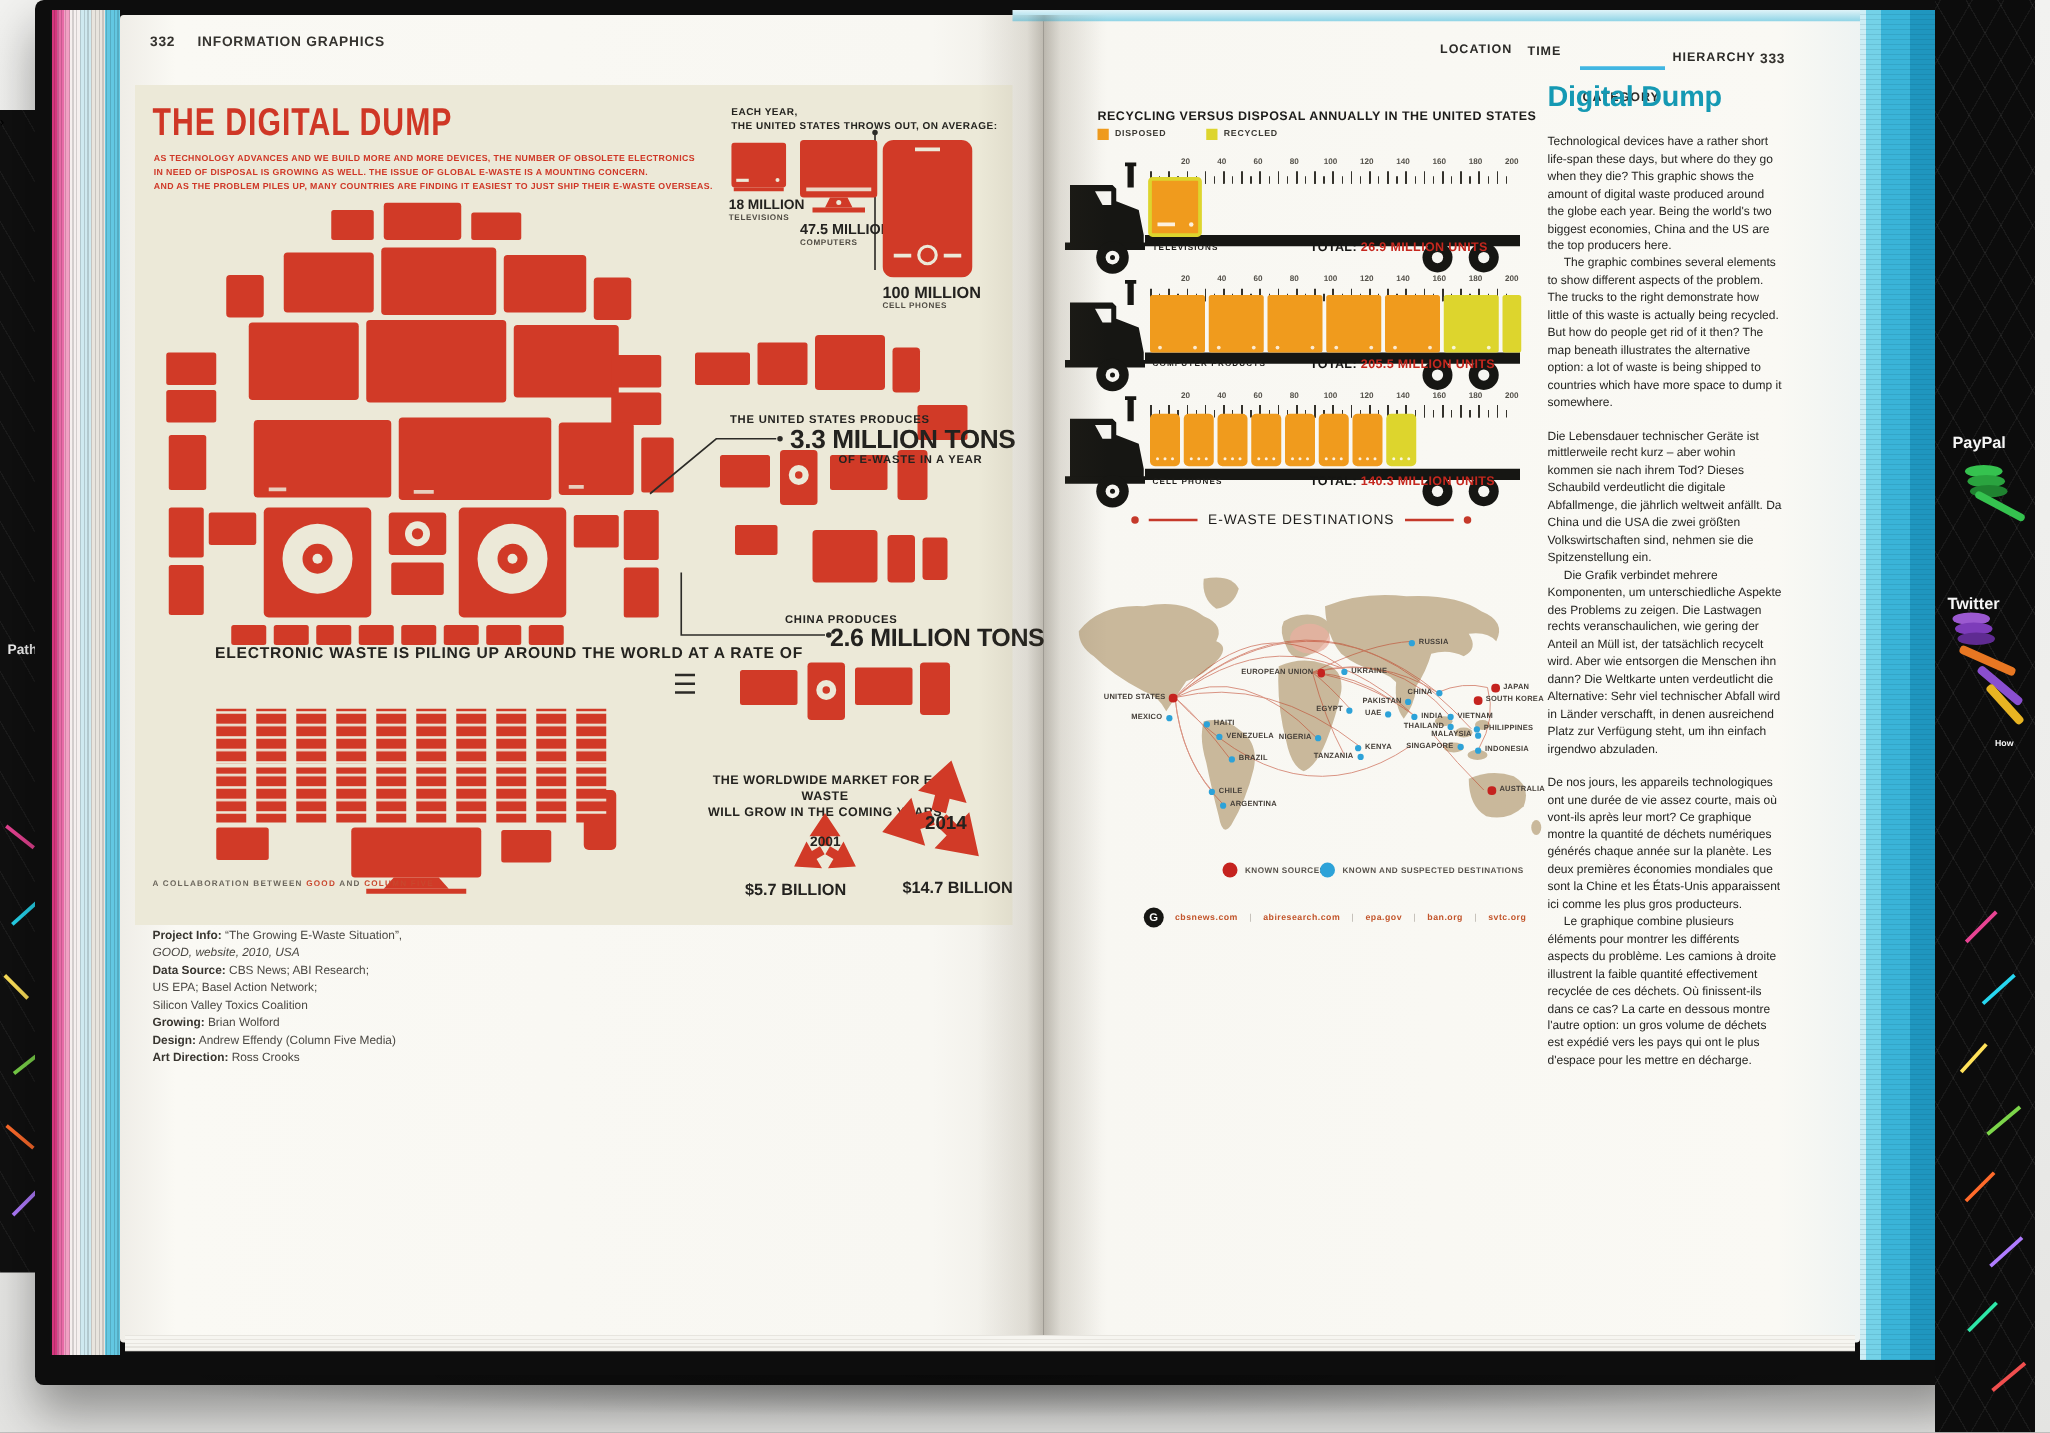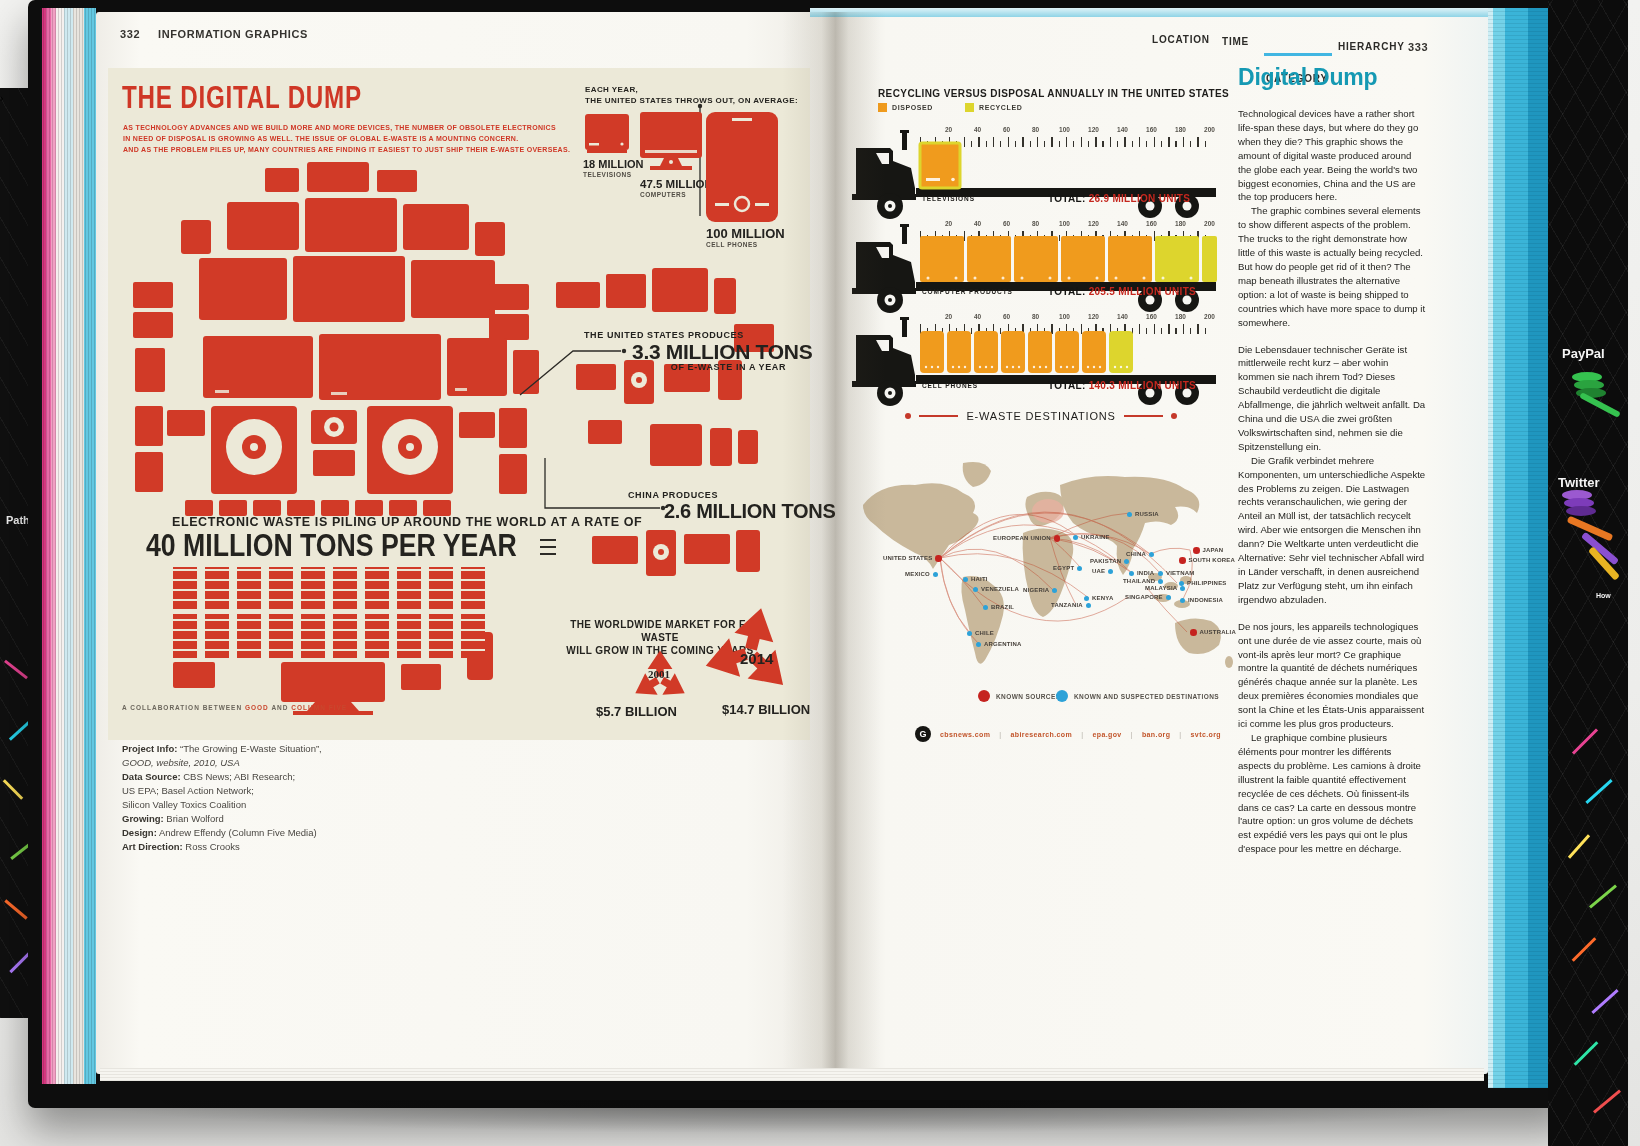--- a/index.html
+++ b/index.html
@@ -199,23 +199,20 @@
         <circle cx="295" cy="285" r="12"></circle>
         <circle cx="219" cy="265" r="4.5"></circle>
       </g>
     <g fill="#ece9d8">
         <circle cx="139" cy="285" r="4"></circle>
         <circle cx="295" cy="285" r="4"></circle>
       </g>
   </svg>
 
   <div class="abs" style="left:162px;top:515px;font-size:12.5px;font-weight:bold;color:#24231f;letter-spacing:.6px;margin-left:10px;">ELECTRONIC WASTE IS PILING UP AROUND THE WORLD AT A RATE OF</div>
-  <div class="abs" style="left:146px;top:528px;width:392px;">
-    <span style="display:inline-block;transform:scaleX(.86);transform-origin:left;font-size:31px;font-weight:bold;color:#24231f;white-space:nowrap;">40 MILLION TONS PER YEAR</span>
-  </div>
 
   <svg class="abs" style="left:108px;top:68px;pointer-events:none;" width="702" height="672" viewBox="0 0 702 672">
     <g stroke="#2c2b27" stroke-width="1.3" fill="none">
       <path d="M592,38 V148"></path>
       <path d="M412,327 L465,283 H513"></path>
       <path d="M437,390 V440 H552"></path>
       <path d="M432,472 h16 M432,479 h16 M432,486 h16" stroke-width="2"></path>
     </g>
     <g fill="#2c2b27">
         <circle cx="592" cy="38" r="2.2"></circle>
@@ -294,21 +291,21 @@
     <div>THE WORLDWIDE MARKET FOR E-WASTE</div>
     <div>WILL GROW IN THE COMING YEARS</div>
   </div>
   <svg class="abs" style="left:628px;top:648px;" width="64" height="62" viewBox="0 0 100 100">
     <g fill="#d13a27">
       <path d="M50,4 L70,34 L56,34 L56,46 L44,46 L44,34 L30,34 Z"></path>
       <path d="M50,4 L70,34 L56,34 L56,46 L44,46 L44,34 L30,34 Z" transform="rotate(120 50 50)"></path>
       <path d="M50,4 L70,34 L56,34 L56,46 L44,46 L44,34 L30,34 Z" transform="rotate(240 50 50)"></path>
     </g>
   </svg>
-  <div class="abs stat-v" style="left:648px;top:668px;font-size:11px;font-family:Liberation Serif, serif;">2001</div>
+  <div class="abs stat-v" style="left:648px;top:668px;font-size:11px;">2001</div>
   <div class="abs stat-v" style="left:596px;top:704px;font-size:13px;">$5.7 BILLION</div>
   <svg class="abs" style="left:700px;top:598px;transform:rotate(14deg);" width="100" height="110" viewBox="0 0 100 100">
     <g fill="#d13a27">
       <path d="M50,4 L70,34 L56,34 L56,46 L44,46 L44,34 L30,34 Z"></path>
       <path d="M50,4 L70,34 L56,34 L56,46 L44,46 L44,34 L30,34 Z" transform="rotate(120 50 50)"></path>
       <path d="M50,4 L70,34 L56,34 L56,46 L44,46 L44,34 L30,34 Z" transform="rotate(240 50 50)"></path>
     </g>
   </svg>
   <div class="abs stat-v" style="left:740px;top:650px;font-size:15px;">2014</div>
   <div class="abs stat-v" style="left:722px;top:702px;font-size:13px;">$14.7 BILLION</div>

